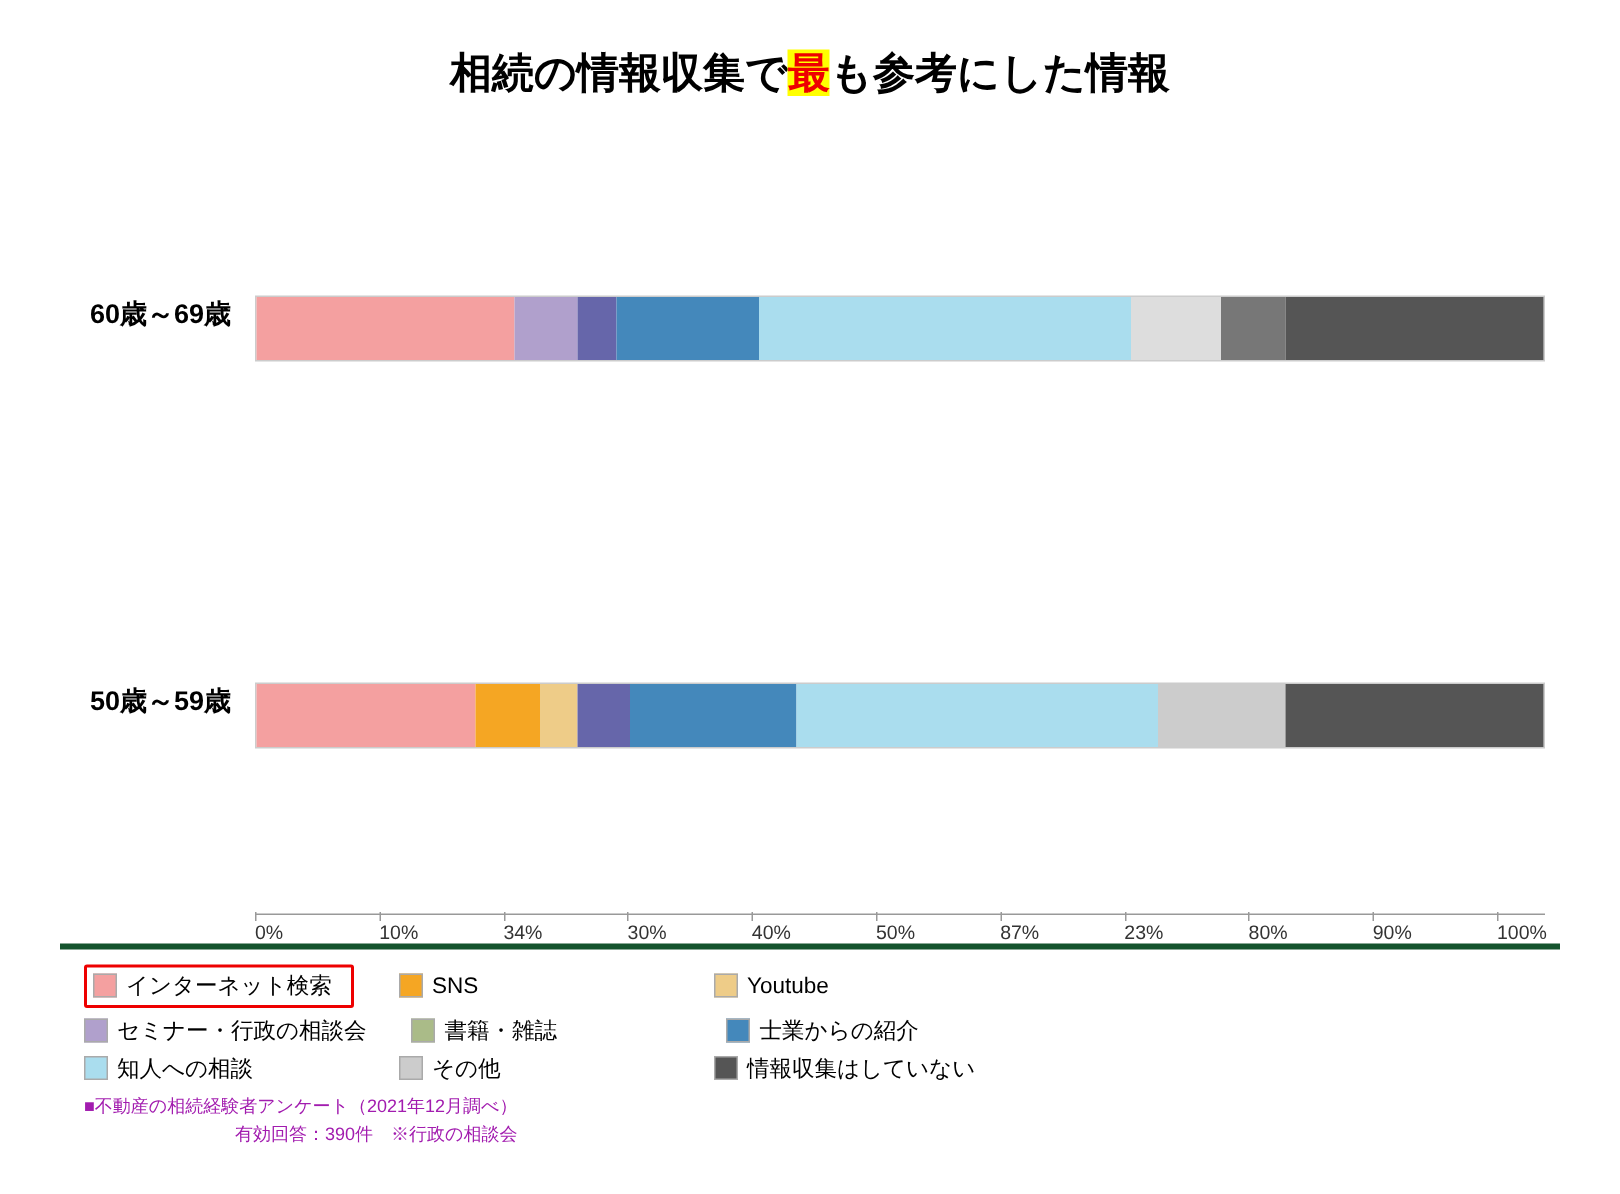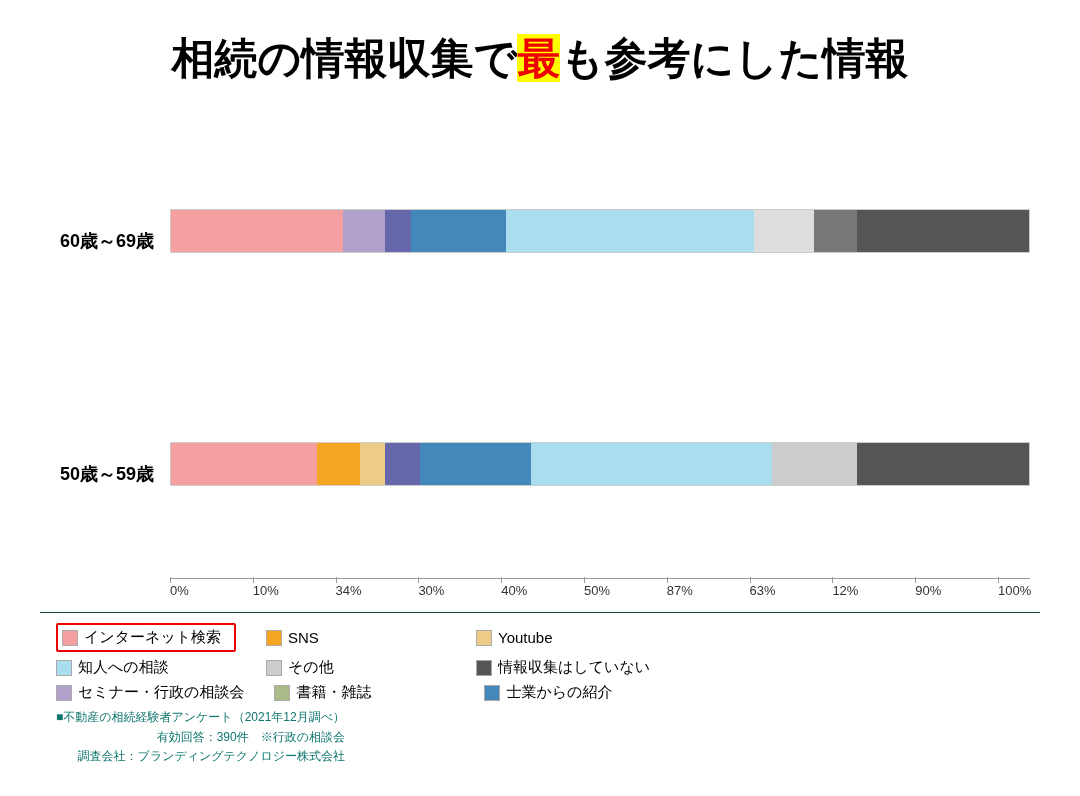--- a/index.html
+++ b/index.html
@@ -12,21 +12,21 @@
     }
     .container {
       width: 1080px;
       height: 796px;
       background: #fff;
       padding: 30px 40px 20px 40px;
       display: flex;
       flex-direction: column;
     }
     .title {
-      font-size: 43px;
+      font-size: 28px;
       font-weight: bold;
       text-align: center;
       margin-bottom: 24px;
       color: #000;
     }
     .title-highlight {
       background: #ffff00;
     }
     .title-red {
       color: #e00;
@@ -38,21 +38,21 @@
       padding: 0 10px;
     }
     .bar-rows {
       flex: 1;
       display: flex;
       flex-direction: column;
       justify-content: space-around;
     }
     .bar-row {
       display: flex;
-      align-items: flex-end;
+      align-items: flex-start;
       height: 48px;
     }
     .row-label {
       width: 120px;
       font-size: 18px;
       font-weight: bold;
       text-align: right;
       padding-right: 16px;
       flex-shrink: 0;
       color: #000;
@@ -91,23 +91,22 @@
       flex: 0;
       min-width: 0;
     }
     .x-axis-line {
       height: 1px;
       background: #999;
       margin-left: 120px;
       margin-top: 0;
     }
     .legend-area {
-      margin-top: 14px;
       padding: 10px 16px;
-      border-top: 1px solid #14532d;
+      border-top: 4px solid #14532d;
     }
     .legend-rows {
       display: flex;
       flex-direction: column;
       gap: 6px;
     }
     .legend-row {
       display: flex;
       gap: 30px;
       align-items: center;
@@ -124,21 +123,21 @@
       padding: 3px 8px 3px 4px;
       border-radius: 2px;
     }
     .legend-swatch {
       width: 16px;
       height: 16px;
       flex-shrink: 0;
     }
     .footer-note {
       font-size: 12px;
-      color: #0f766e;
+      color: #a21caf;
       text-align: right;
       line-height: 1.6;
     }
     .branding {
       display: flex;
       align-items: center;
       gap: 8px;
       margin-top: 4px;
     }
     .branding-logo {
@@ -196,22 +195,22 @@
       </div>
     <div class="x-axis-line"></div>
     <div class="x-axis" id="x-axis">
     <div class="x-tick">0%</div>
         <div class="x-tick">10%</div>
         <div class="x-tick">34%</div>
         <div class="x-tick">30%</div>
         <div class="x-tick">40%</div>
         <div class="x-tick">50%</div>
         <div class="x-tick">87%</div>
-        <div class="x-tick">63%</div>
-        <div class="x-tick">12%</div>
+        <div class="x-tick">23%</div>
+        <div class="x-tick">80%</div>
         <div class="x-tick">90%</div>
         <div class="x-tick" style="flex: 0 1 0%; min-width: 32px;">100%</div>
       </div>
   </div>
 
   <div class="legend-area">
     <div class="legend-rows" id="legend-rows">
     <div class="legend-row">
           <div class="legend-item first-item">
             <div class="legend-swatch" style="background-color: rgb(244, 160, 160); border: 1px solid rgb(170, 170, 170);"></div>
@@ -221,48 +220,47 @@
             <div class="legend-swatch" style="background-color: rgb(245, 166, 35); border: 1px solid rgb(170, 170, 170);"></div>
             <span>SNS</span>
           </div>
           <div class="legend-item">
             <div class="legend-swatch" style="background-color: rgb(238, 204, 136); border: 1px solid rgb(170, 170, 170);"></div>
             <span>Youtube</span>
           </div>
         </div>
         <div class="legend-row">
           <div class="legend-item">
+            <div class="legend-swatch" style="background-color: rgb(176, 160, 204); border: 1px solid rgb(170, 170, 170);"></div>
+            <span>セミナー・行政の相談会</span>
+          </div>
+          <div class="legend-item">
+            <div class="legend-swatch" style="background-color: rgb(170, 187, 136); border: 1px solid rgb(170, 170, 170);"></div>
+            <span>書籍・雑誌</span>
+          </div>
+          <div class="legend-item">
+            <div class="legend-swatch" style="background-color: rgb(68, 136, 187); border: 1px solid rgb(170, 170, 170);"></div>
+            <span>士業からの紹介</span>
+          </div>
+        </div>
+        <div class="legend-row">
+          <div class="legend-item">
             <div class="legend-swatch" style="background-color: rgb(170, 221, 238); border: 1px solid rgb(170, 170, 170);"></div>
             <span>知人への相談</span>
           </div>
           <div class="legend-item">
             <div class="legend-swatch" style="background-color: rgb(204, 204, 204); border: 1px solid rgb(170, 170, 170);"></div>
             <span>その他</span>
           </div>
           <div class="legend-item">
             <div class="legend-swatch" style="background-color: rgb(85, 85, 85); border: 1px solid rgb(170, 170, 170);"></div>
             <span>情報収集はしていない</span>
-          </div>
-        </div>
-        <div class="legend-row">
-          <div class="legend-item">
-            <div class="legend-swatch" style="background-color: rgb(176, 160, 204); border: 1px solid rgb(170, 170, 170);"></div>
-            <span>セミナー・行政の相談会</span>
-          </div>
-          <div class="legend-item">
-            <div class="legend-swatch" style="background-color: rgb(170, 187, 136); border: 1px solid rgb(170, 170, 170);"></div>
-            <span>書籍・雑誌</span>
-          </div>
-          <div class="legend-item">
-            <div class="legend-swatch" style="background-color: rgb(68, 136, 187); border: 1px solid rgb(170, 170, 170);"></div>
-            <span>士業からの紹介</span>
           </div>
         </div>
       </div>
     <div class="footer-row">
       <div class="footer-note">
         <div>■不動産の相続経験者アンケート（2021年12月調べ）</div>
         <div>有効回答：390件　※行政の相談会</div>
-        <div>調査会社：ブランディングテクノロジー株式会社</div>
       </div>
     </div>
   </div>
 </div>
 
 </body></html>

